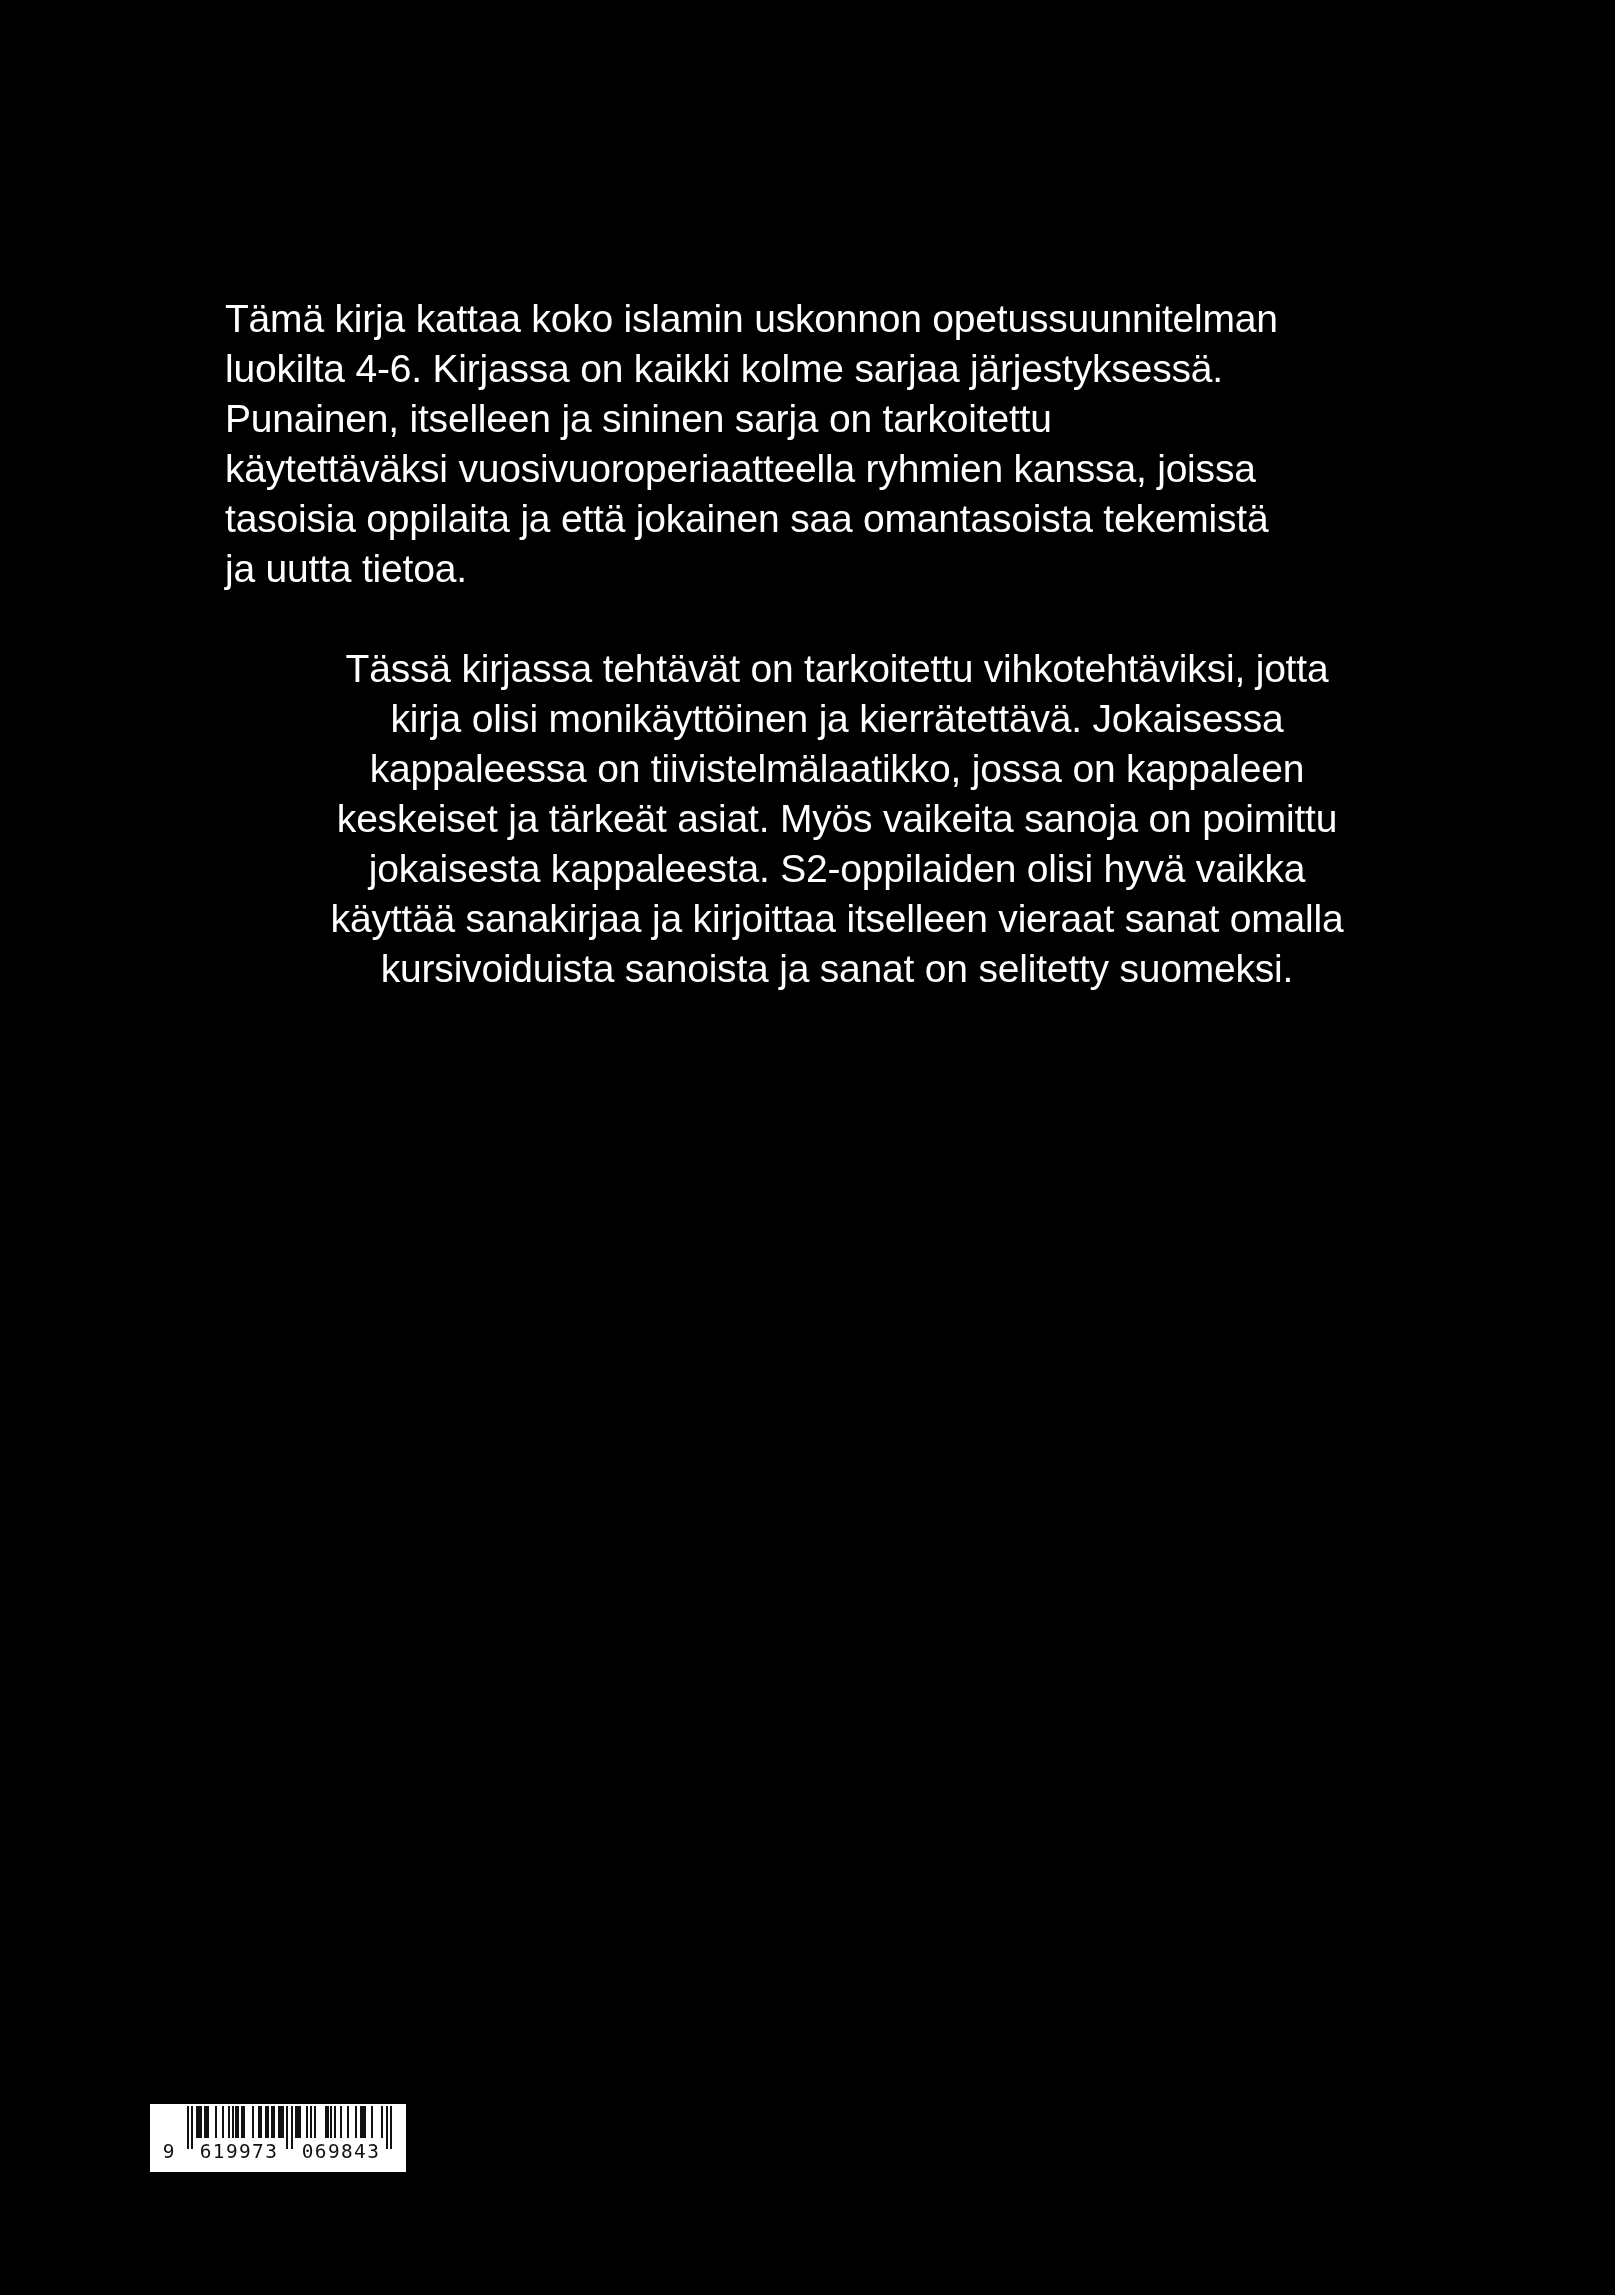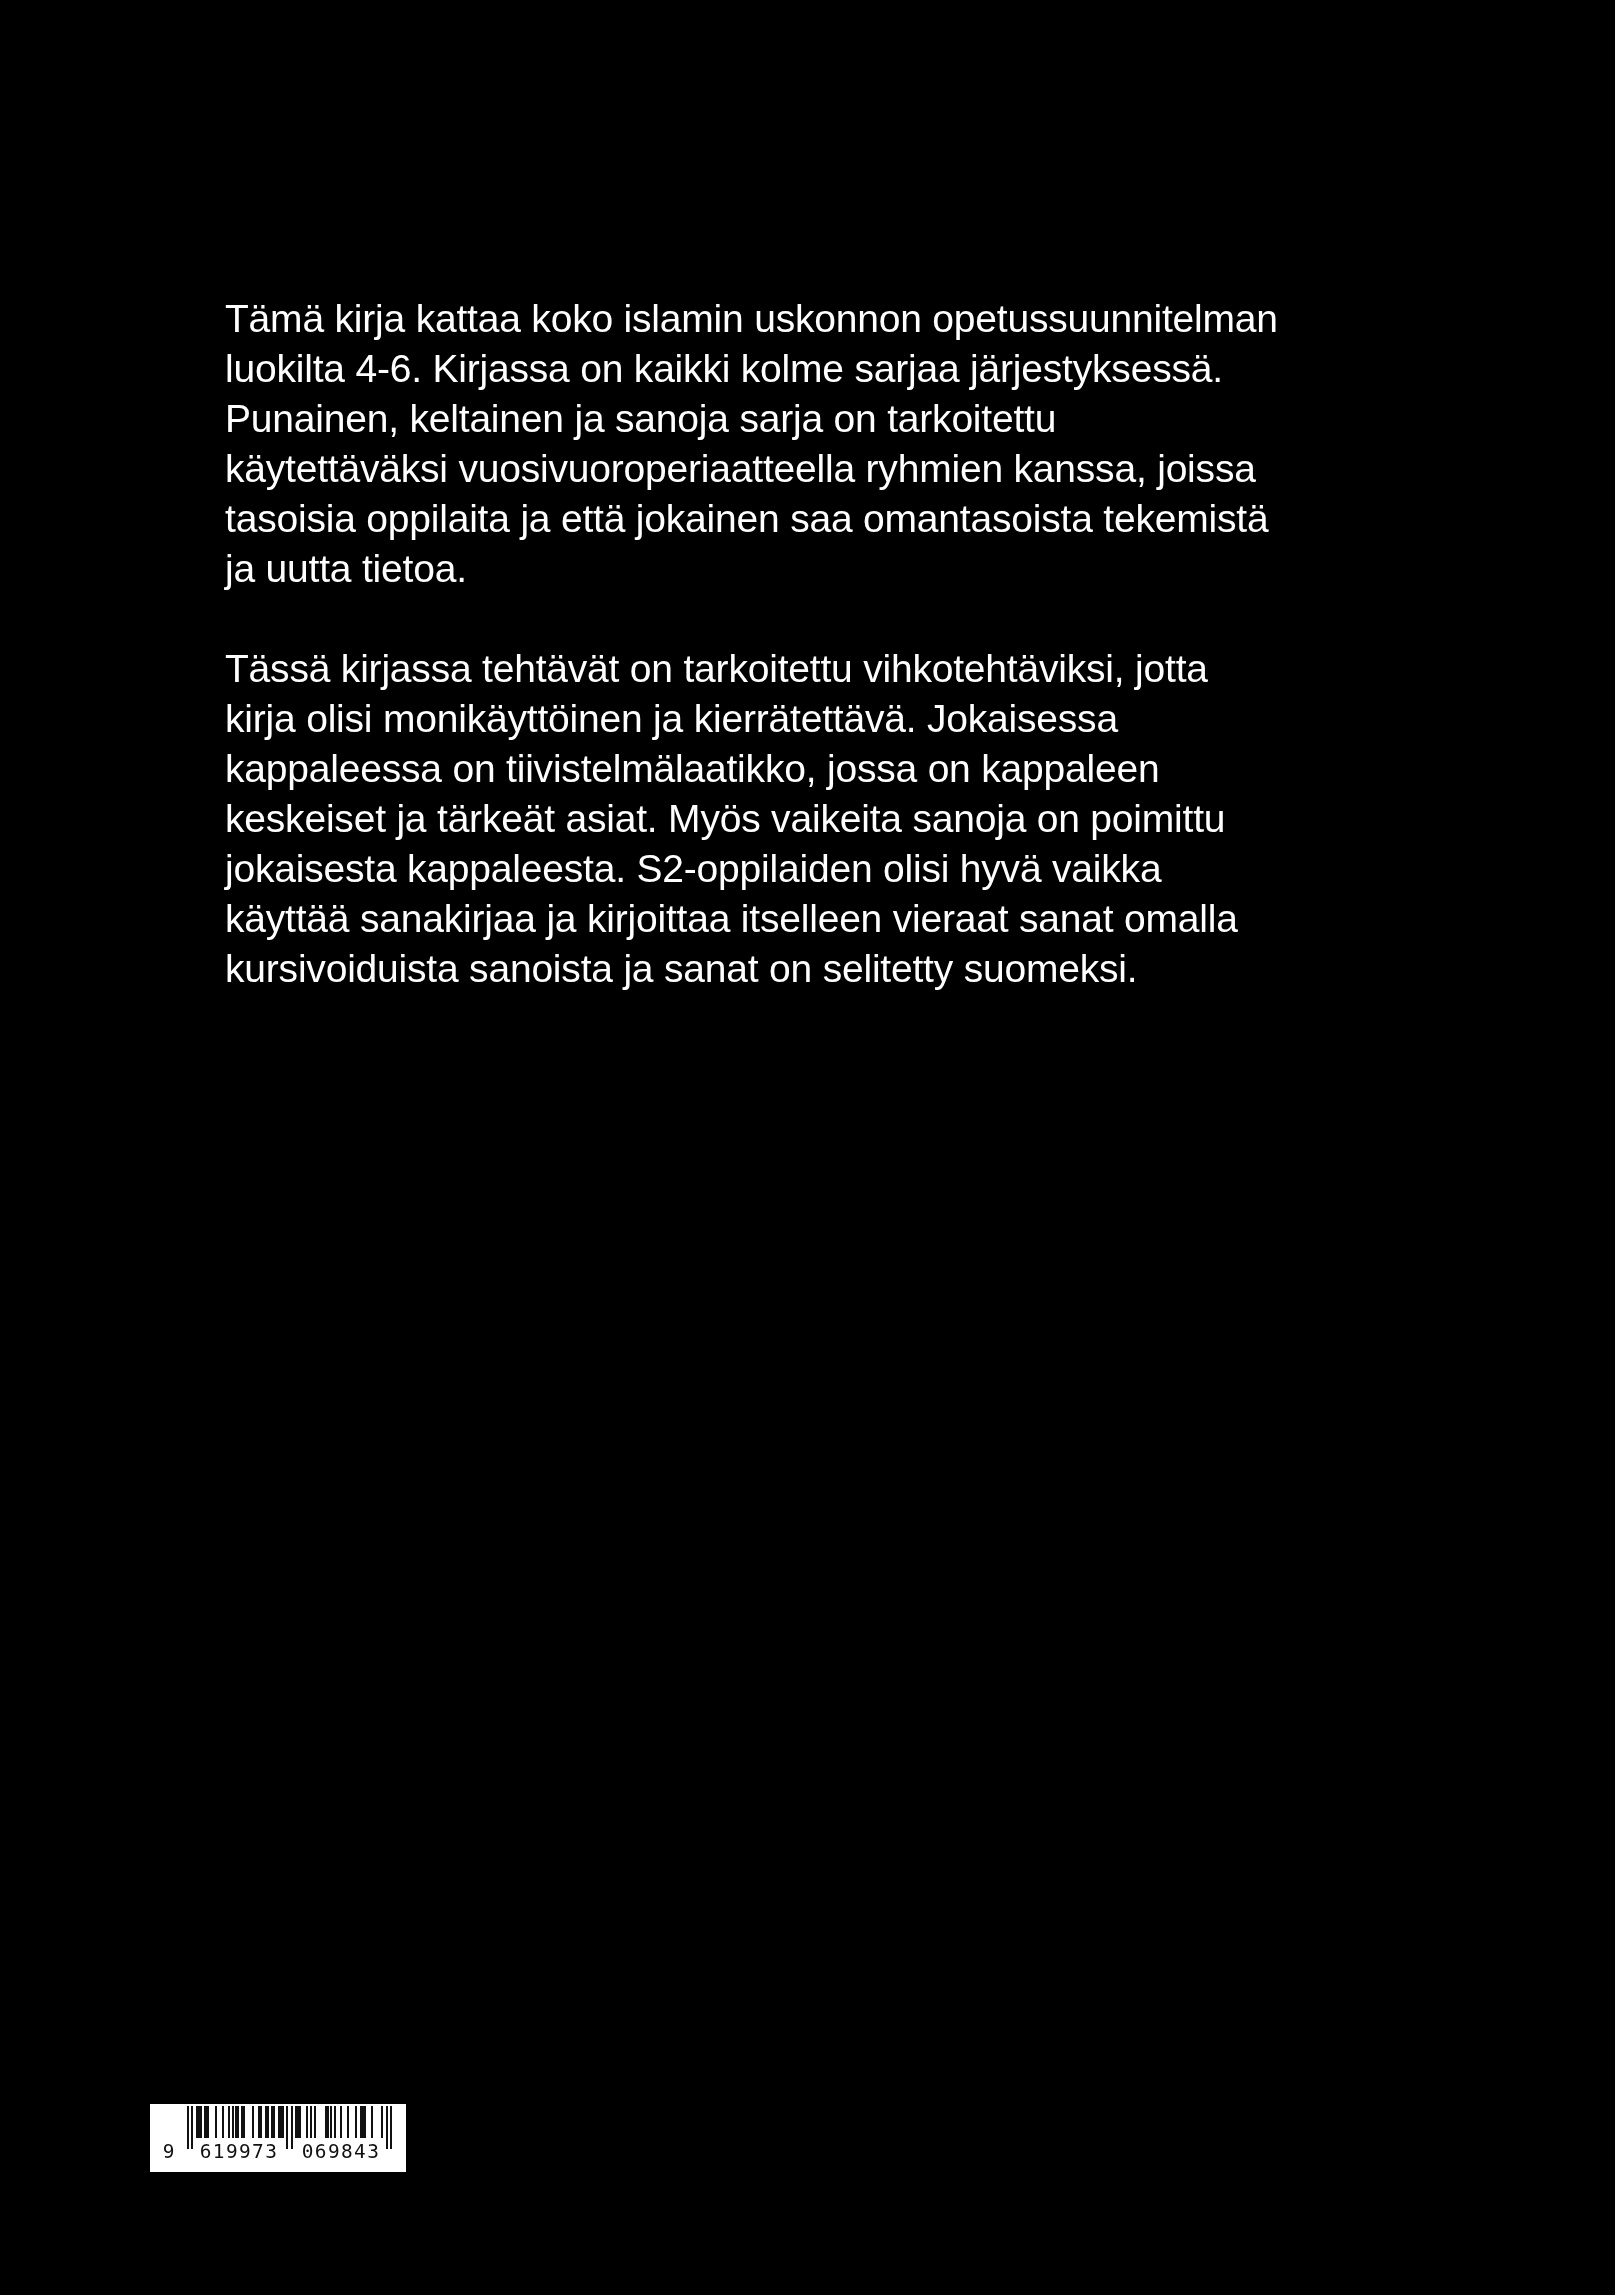--- a/index.html
+++ b/index.html
@@ -26,20 +26,21 @@
     top: 294px;
     width: 1224px;
     color: var(--fg, #ffffff);
     font-size: 39px;
     line-height: 50px;
     letter-spacing: -0.2px;
     font-weight: 400;
   }
   .para + .para {
     margin-top: 50px;
+    text-align: center;
   }
   .line {
     white-space: nowrap;
   }
   .barcode {
     position: absolute;
     left: 150px;
     top: 2104px;
     width: 256px;
     height: 68px;
@@ -76,21 +77,21 @@
 </style>
 </head>
 <body>
 
 <div class="cover">
 
   <section class="blurb">
     <div class="para">
       <div class="line">Tämä kirja kattaa koko islamin uskonnon opetussuunnitelman</div>
       <div class="line">luokilta 4-6. Kirjassa on kaikki kolme sarjaa järjestyksessä.</div>
-      <div class="line">Punainen, keltainen ja sanoja sarja on tarkoitettu</div>
+      <div class="line">Punainen, itselleen ja sininen sarja on tarkoitettu</div>
       <div class="line">käytettäväksi vuosivuoroperiaatteella ryhmien kanssa, joissa</div>
       <div class="line">tasoisia oppilaita ja että jokainen saa omantasoista tekemistä</div>
       <div class="line">ja uutta tietoa.</div>
     </div>
     <div class="para">
       <div class="line">Tässä kirjassa tehtävät on tarkoitettu vihkotehtäviksi, jotta</div>
       <div class="line">kirja olisi monikäyttöinen ja kierrätettävä. Jokaisessa</div>
       <div class="line">kappaleessa on tiivistelmälaatikko, jossa on kappaleen</div>
       <div class="line">keskeiset ja tärkeät asiat. Myös vaikeita sanoja on poimittu</div>
       <div class="line">jokaisesta kappaleesta. S2-oppilaiden olisi hyvä vaikka</div>

